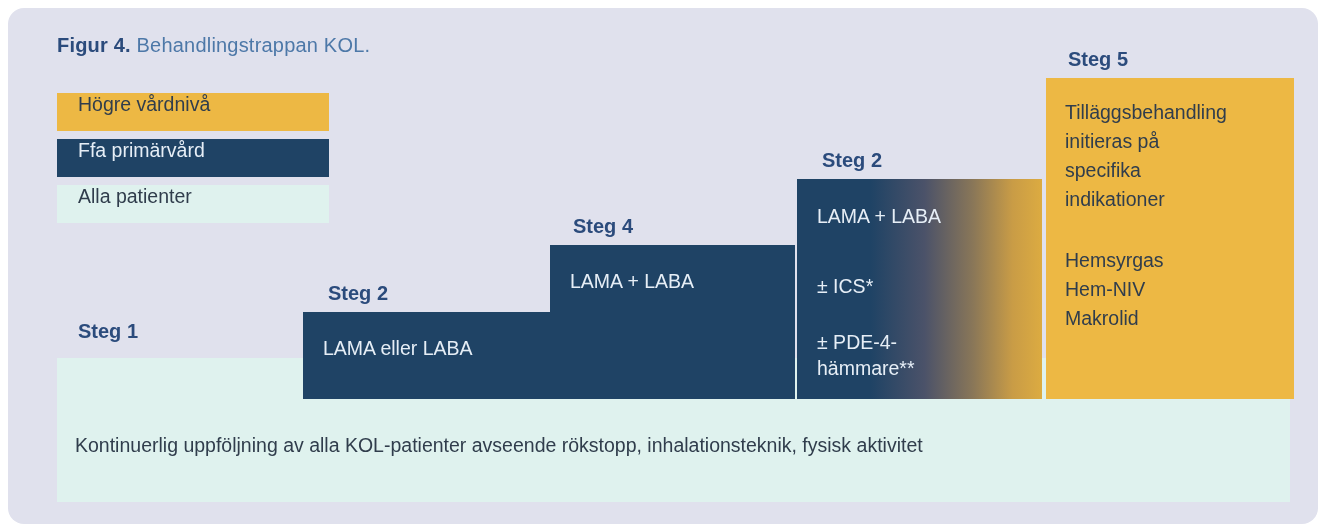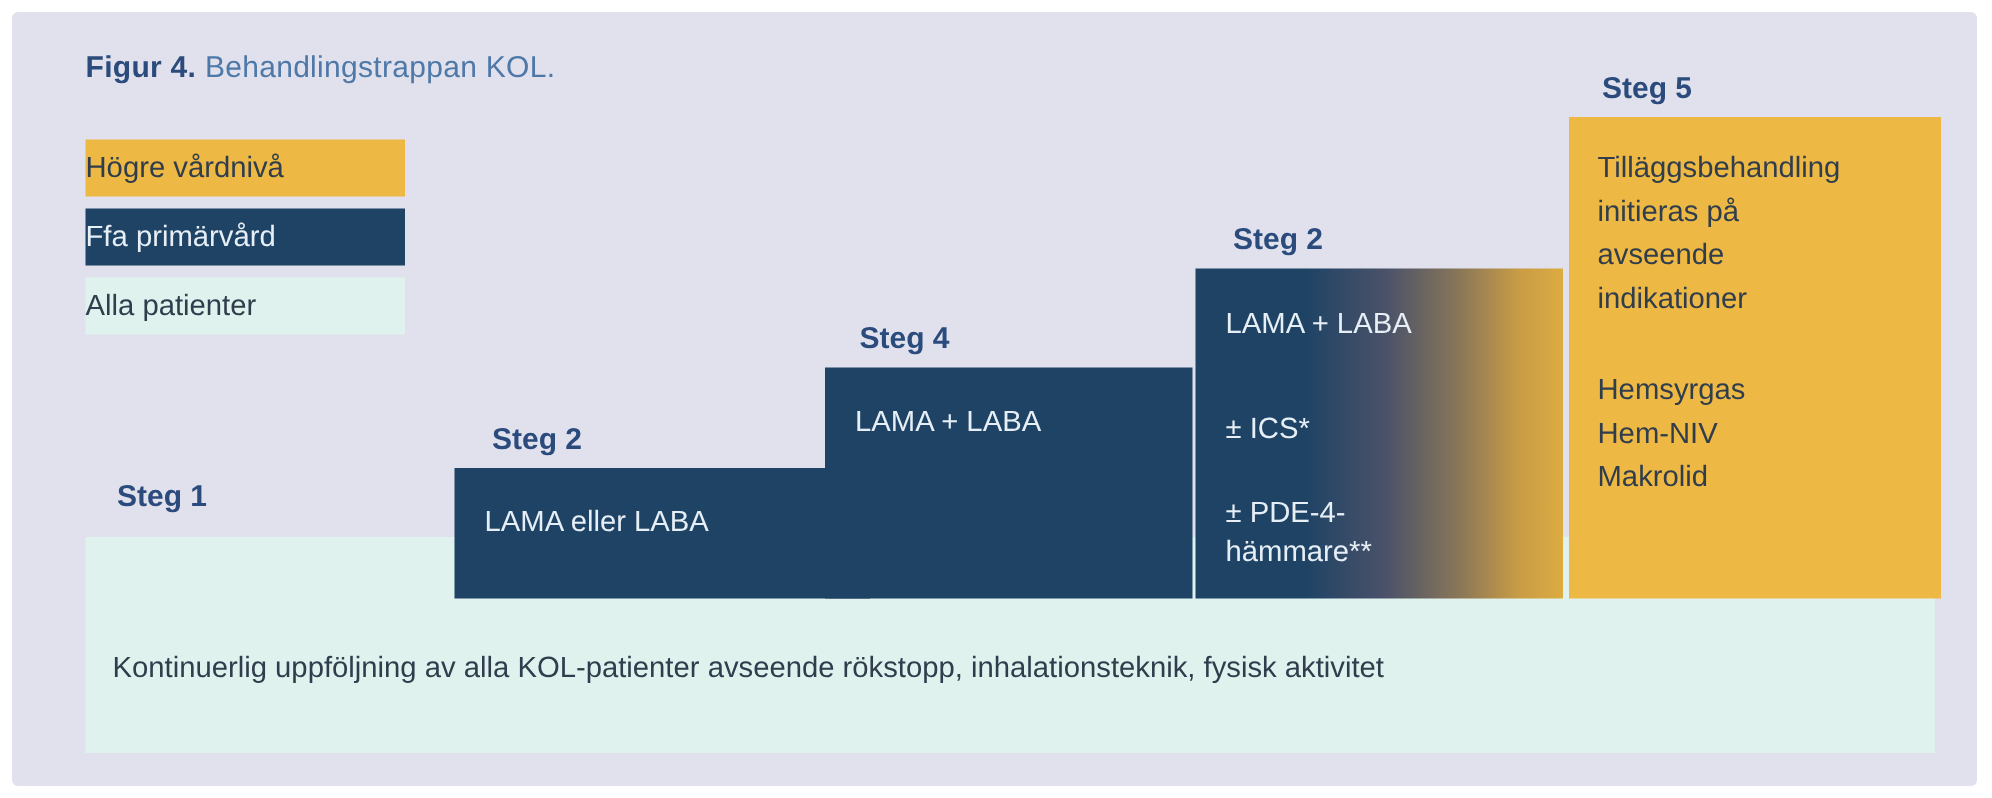--- a/index.html
+++ b/index.html
@@ -17,42 +17,42 @@
     height: 532px;
     background: #ffffff;
   }
   .panel {
     position: absolute;
     left: 8px;
     top: 8px;
     width: 1310px;
     height: 516px;
     background: var(--panel-bg, #e0e1ed);
-    border-radius: 4px;
+    border-radius: 16px;
   }
   .abs { position: absolute; }
 
   
   .fig-title {
     left: 49px;
     top: 26px;
     font-size: 20px;
     letter-spacing: 0.2px;
     white-space: nowrap;
   }
   .fig-title .t-bold { font-weight: 700; color: var(--label-navy, #2b4b7c); }
   .fig-title .t-rest { font-weight: 500; color: var(--title-blue, #4d78a8); }
 
   
   .legend-box {
     left: 49px;
-    width: 213px;
+    width: 272px;
     height: 38px;
     display: flex;
-    align-items: center;
+    padding-left: 21px;
     box-sizing: border-box;
     font-size: 19.5px;
     font-weight: 500;
     white-space: nowrap;
   }
   .legend-yellow { top: 85px;  background: var(--yellow, #edb844); color: var(--dark-text, #303d4c); }
   .legend-navy   { top: 131px; background: var(--navy, #1f4365);   color: var(--light-text, #e6eef6); }
   .legend-mint   { top: 177px; background: var(--mint, #dff2ee);   color: var(--dark-text, #303d4c); }
 
   
@@ -169,21 +169,21 @@
     <div class="abs step-box box-4">
       <div>LAMA + LABA</div>
       <div class="gap-ics">± ICS*</div>
       <div class="gap-pde">± PDE-4-</div>
       <div>hämmare**</div>
     </div>
 
     <div class="abs step-box box-5">
       <div>Tilläggsbehandling</div>
       <div>initieras på</div>
-      <div>avseende</div>
+      <div>specifika</div>
       <div>indikationer</div>
       <div class="gap-hem">Hemsyrgas</div>
       <div>Hem-NIV</div>
       <div>Makrolid</div>
     </div>
 
     <div class="abs footnote">
       <div>Kontinuerlig uppföljning av alla KOL-patienter avseende rökstopp, inhalationsteknik, fysisk aktivitet</div>
     </div>
 

